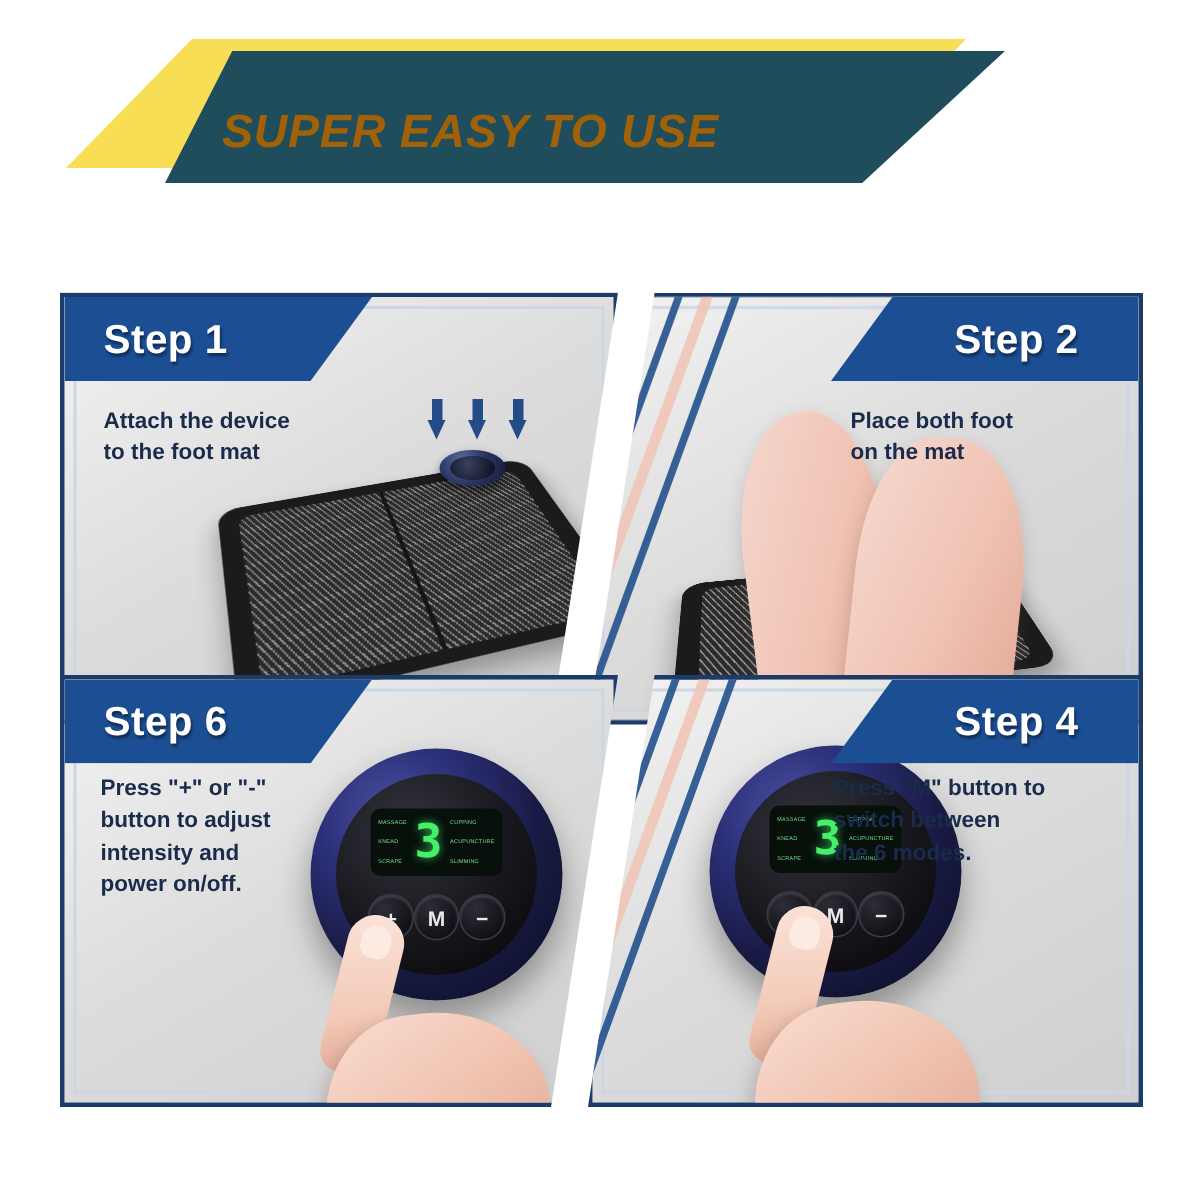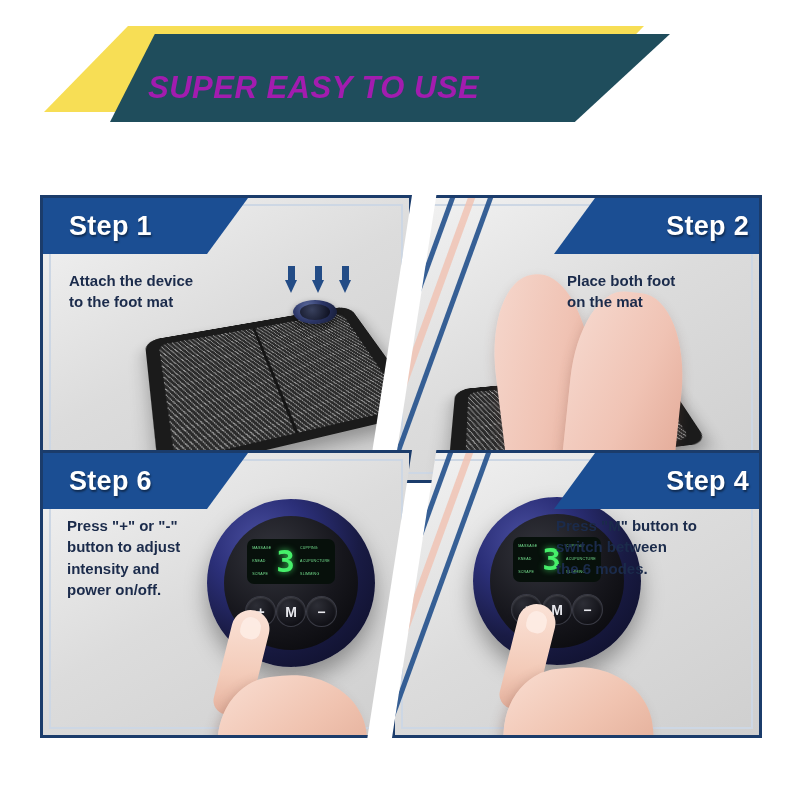--- a/index.html
+++ b/index.html
@@ -19,21 +19,21 @@
     clip-path: polygon(14% 0%, 100% 0%, 86% 100%, 0% 100%);
   }
   .banner-teal {
     position: absolute; left: 110px; top: 8px; width: 560px; height: 88px;
     background: #1F4D5C;
     clip-path: polygon(8% 0%, 100% 0%, 83% 100%, 0% 100%);
   }
   .banner-title {
     position: absolute; left: 148px; top: 44px;
     font-size: 31px; font-weight: bold; font-style: italic;
-    letter-spacing: 0.5px; color: #a21caf; white-space: nowrap;
+    letter-spacing: 0.5px; color: #a16207; white-space: nowrap;
   }
 
   
   .grid { position: absolute; left: 40px; top: 148px; width: 722px; height: 590px; }
 
   .row { position: absolute; left: 0; width: 722px; height: 288px; }
   .row-top { top: 0; margin-top: 47px; }
   .row-bottom { top: 302px; }
 
   .panel {
@@ -57,21 +57,21 @@
   
   .stripe { position: absolute; width: 5px; height: 460px; background: #22508C; opacity: .9; }
   .stripe.pink { background: #F0C3B4; width: 7px; opacity: .85; }
 
   
   .step-tab {
     position: absolute; top: 0; height: 56px;
     background: #1B4E93; display: flex; align-items: center;
   }
   .step-tab-left  { left: 0; width: 205px; clip-path: polygon(0% 0%, 100% 0%, 80% 100%, 0% 100%); justify-content: flex-start; padding-left: 26px; }
-  .step-tab-right { right: 0; width: 205px; clip-path: polygon(20% 0%, 100% 0%, 100% 100%, 0% 100%); justify-content: flex-end; padding-right: 10px; }
+  .step-tab-right { right: 0; width: 205px; clip-path: polygon(20% 0%, 100% 0%, 100% 100%, 0% 100%); justify-content: flex-end; padding-right: 40px; }
   .step-tab span {
     font-size: 27px; font-weight: bold; color: #ffffff;
     letter-spacing: 0.3px; text-shadow: 1px 2px 2px rgba(0,0,0,.45);
     white-space: nowrap;
   }
 
   
   .step-text {
     position: absolute; font-size: 15px; font-weight: bold;
     color: #1B2B4B; line-height: 1.42; white-space: pre-line;

